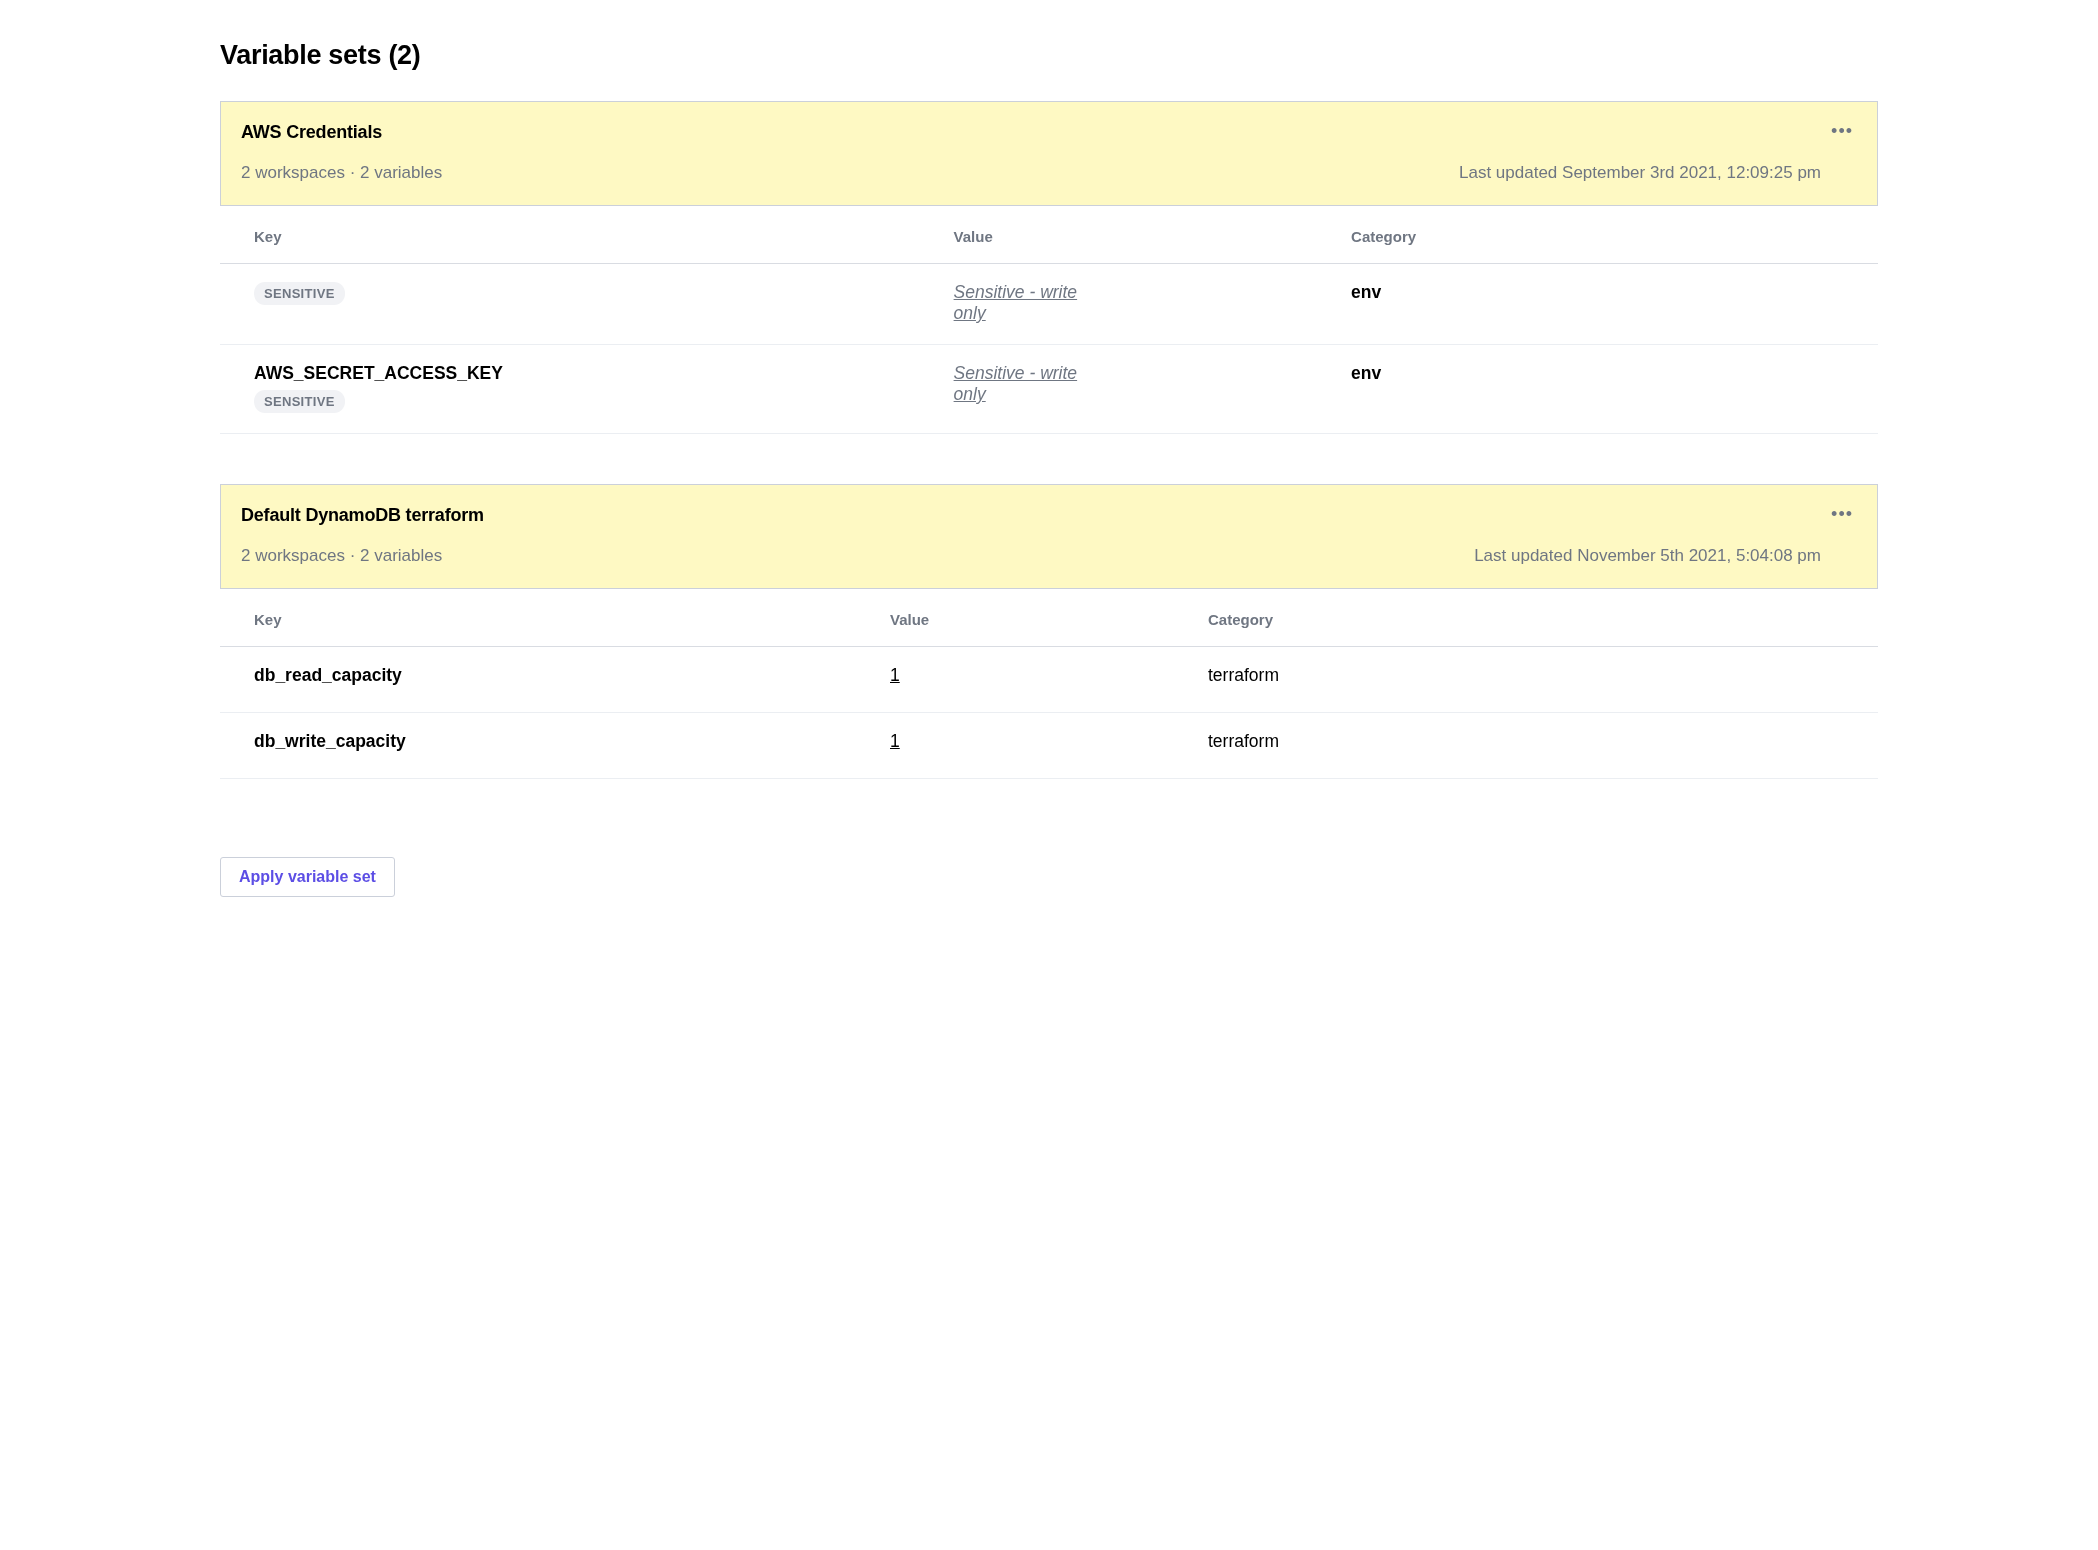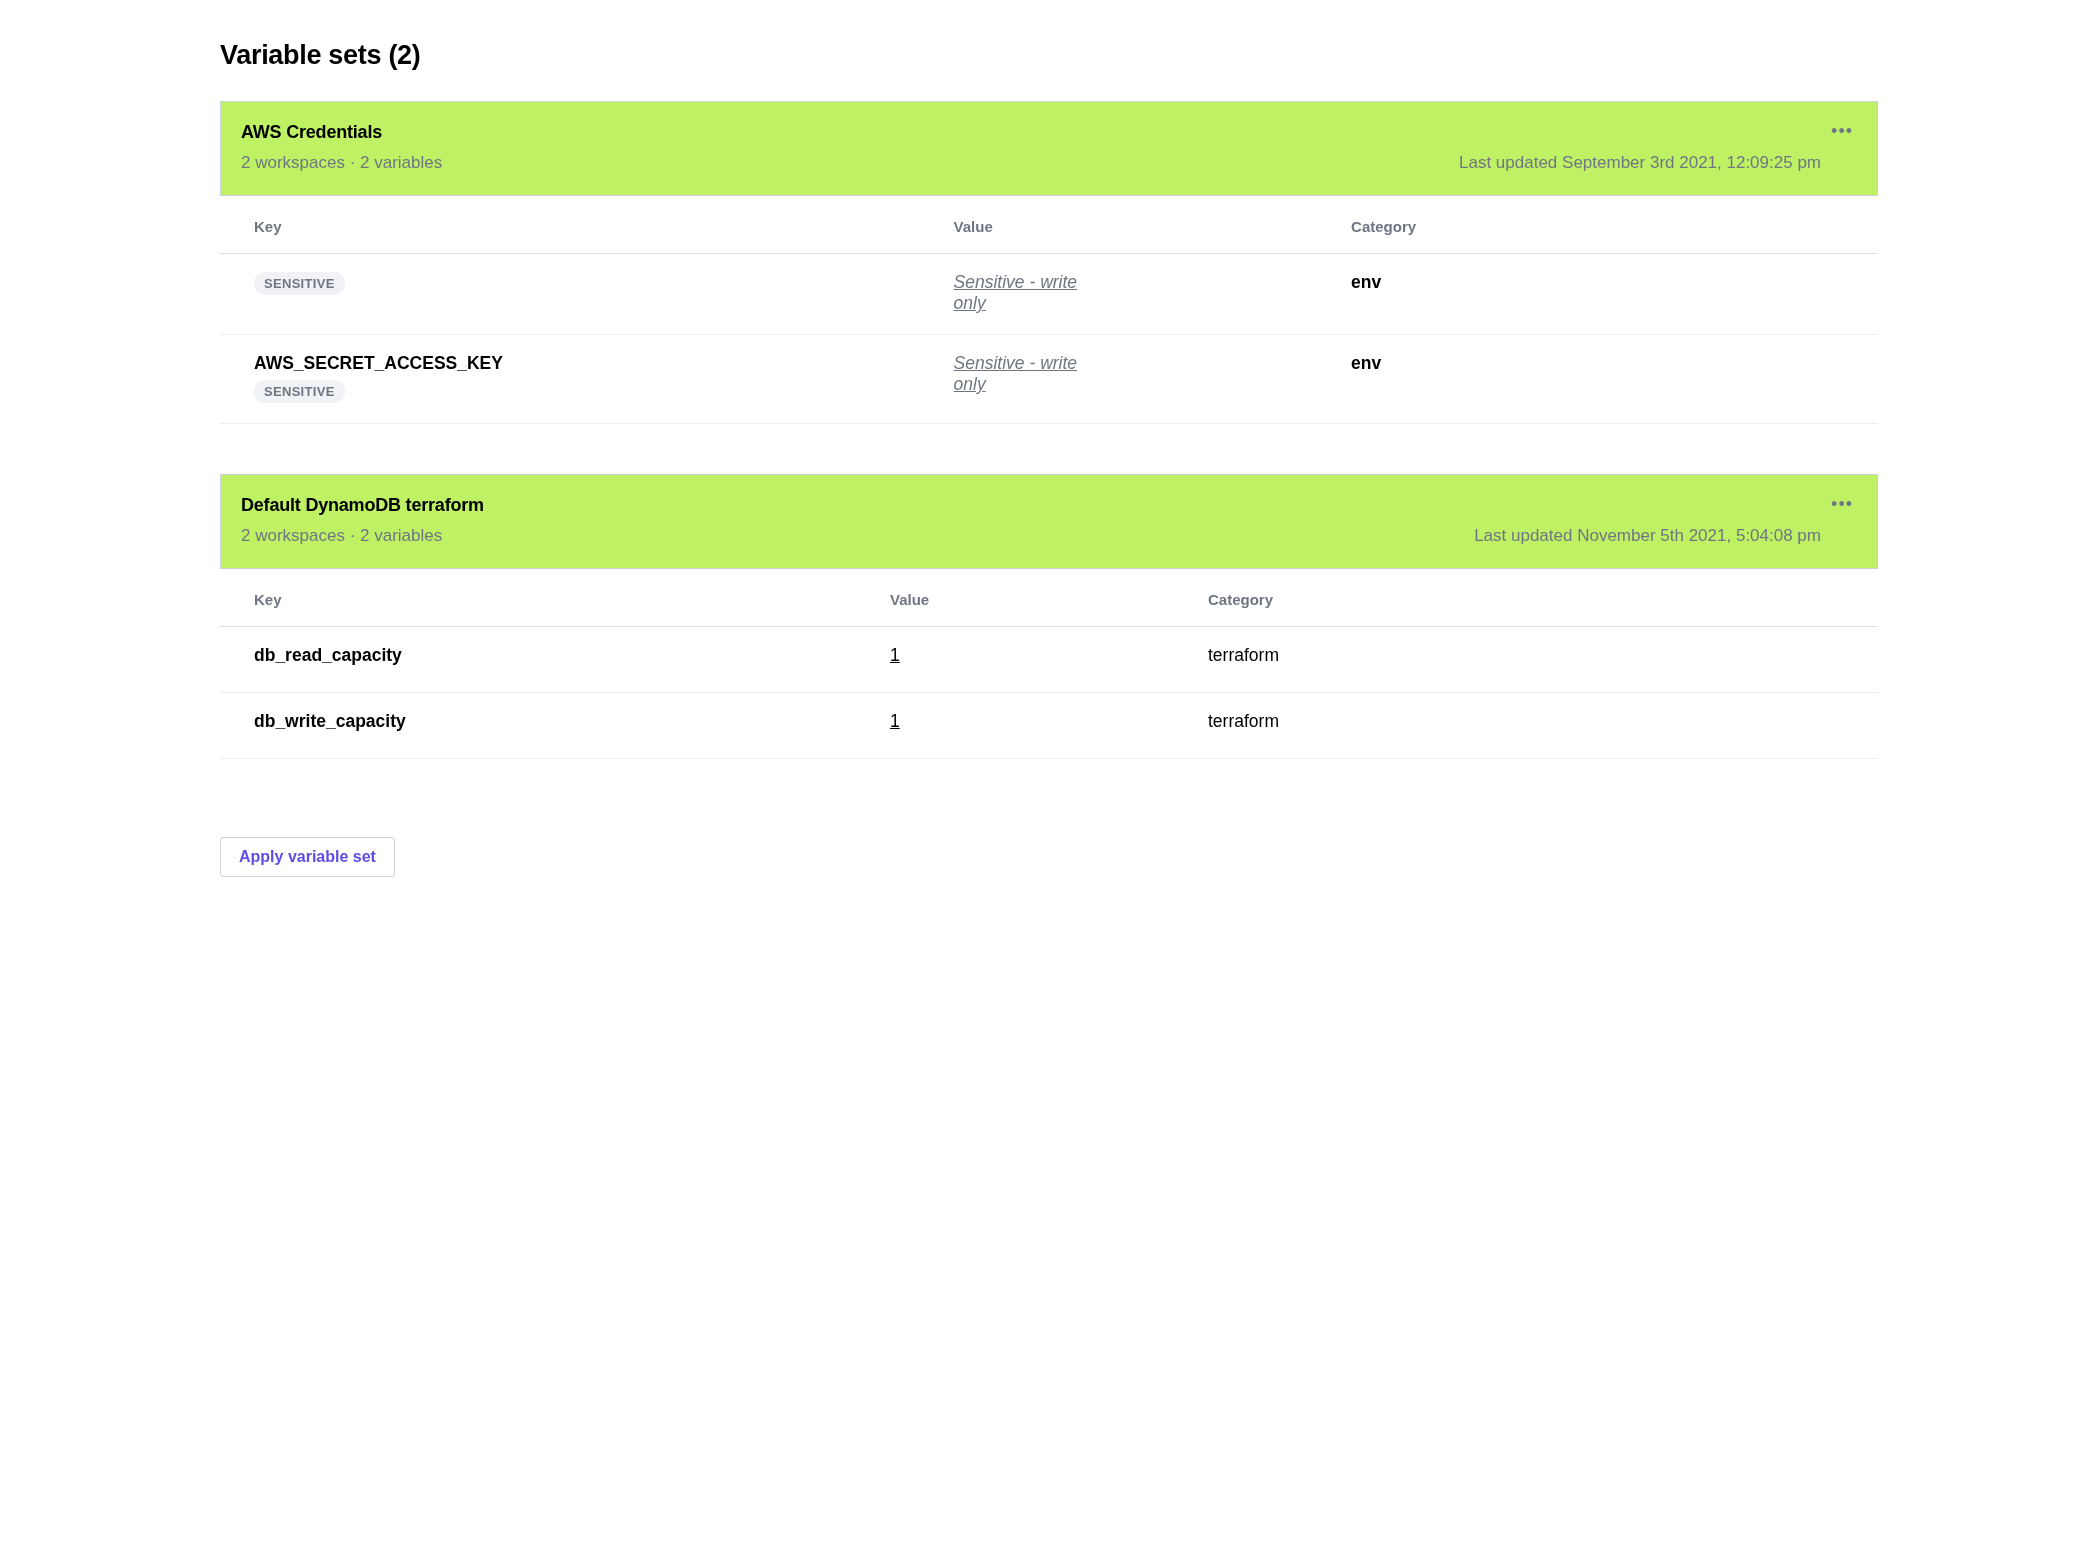--- a/index.html
+++ b/index.html
@@ -14,21 +14,21 @@
       color: #000;
     }
     .page-title {
       font-size: 27px;
       font-weight: 700;
       margin-bottom: 30px;
       letter-spacing: -0.3px;
     }
     .varset-card {
       border: 1px solid #cbd0da;
-      background: #bef264;
+      background: #fef9c3;
       padding: 20px 20px 22px 20px;
       margin-bottom: 0;
     }
     .varset-header {
       display: flex;
       justify-content: space-between;
       align-items: flex-start;
     }
     .varset-name {
       font-size: 18px;
@@ -41,21 +41,21 @@
       font-size: 18px;
       letter-spacing: 1px;
       cursor: pointer;
       line-height: 1;
       padding: 2px 4px;
       margin-top: -2px;
     }
     .varset-meta {
       display: flex;
       justify-content: space-between;
-      margin-top: 10px;
+      margin-top: 20px;
       color: #6f7682;
       font-size: 17px;
     }
     .varset-meta-left {
       color: #6f7682;
     }
     .varset-meta-right {
       color: #6f7682;
       padding-right: 36px;
     }

